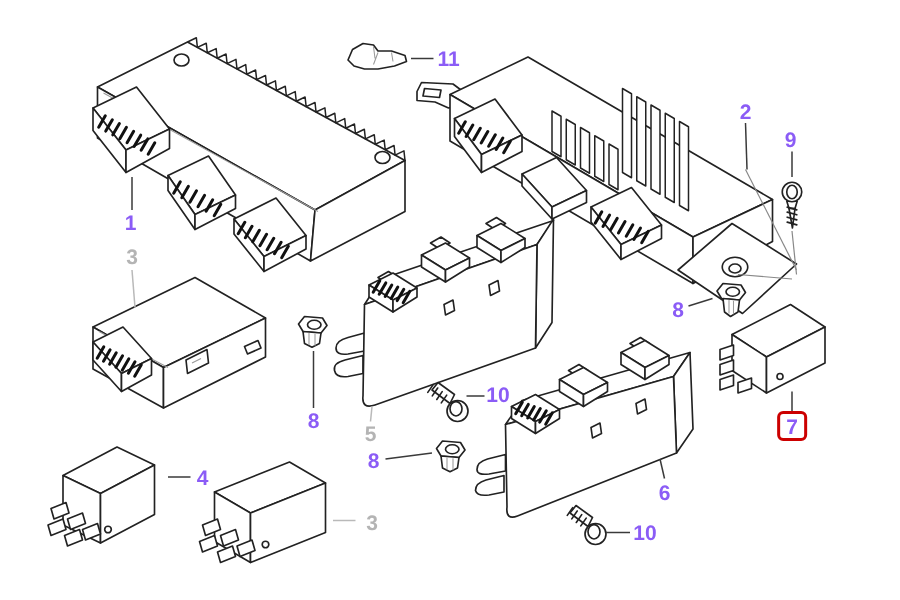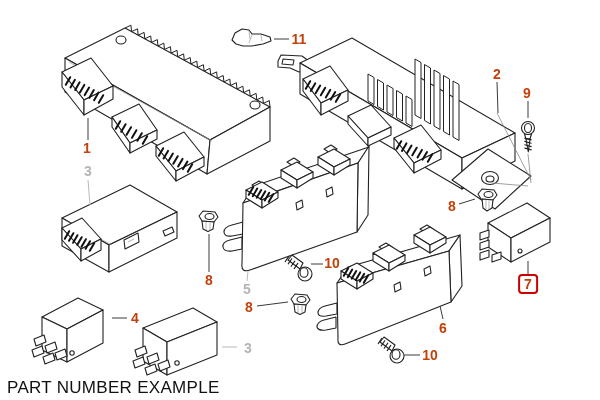--- a/index.html
+++ b/index.html
@@ -1,20 +1,20 @@
 <!DOCTYPE html>
 <html><head>
 <meta charset="utf-8">
 <style>
   html,body{margin:0;padding:0;background:#fff;}
   #stage{position:relative;width:600px;height:400px;background:#ffffff;overflow:hidden;
          font-family:"Liberation Sans", sans-serif;}
   #art{position:absolute;left:0;top:0;}
   .callout{position:absolute;transform:translate(-50%,-50%);
-           font:bold 14px "Liberation Sans", sans-serif;color:#c2410c;
+           font:bold 14px "Liberation Sans", sans-serif;color:#8b5cf6;
            line-height:1;white-space:nowrap;cursor:pointer;}
   .callout.muted{color:#b4b4b4;}
   .callout.highlight{border:2px solid #cc0000;border-radius:4px;padding:1px 4px;background:#fff;}
   .caption{position:absolute;left:7px;top:378px;font:400 17px "Liberation Sans", sans-serif;
            color:#111;letter-spacing:.3px;}
   
   .ln{fill:#fff;stroke:#222;stroke-width:1.1;stroke-linejoin:round;}
   .nf{fill:none;stroke:#222;stroke-width:1.1;stroke-linejoin:round;}
   .thin{fill:none;stroke:#888;stroke-width:.8;}
   .seam{fill:none;stroke:#999;stroke-width:.7;}
@@ -277,14 +277,13 @@
   <div class="callout highlight" style="left:528px;top:284px">7</div>
   <div class="callout" style="left:209px;top:280px">8</div>
   <div class="callout" style="left:249px;top:307px">8</div>
   <div class="callout" style="left:452px;top:206px">8</div>
   <div class="callout" style="left:527px;top:93px">9</div>
   <div class="callout" style="left:332px;top:263px">10</div>
   <div class="callout" style="left:430px;top:355px">10</div>
   <div class="callout" style="left:299px;top:39px">11</div>
   <div class="callout muted" style="left:248px;top:348px">3</div>
 
-  <div class="caption">PART NUMBER EXAMPLE</div>
 </div>
 
 </body></html>

